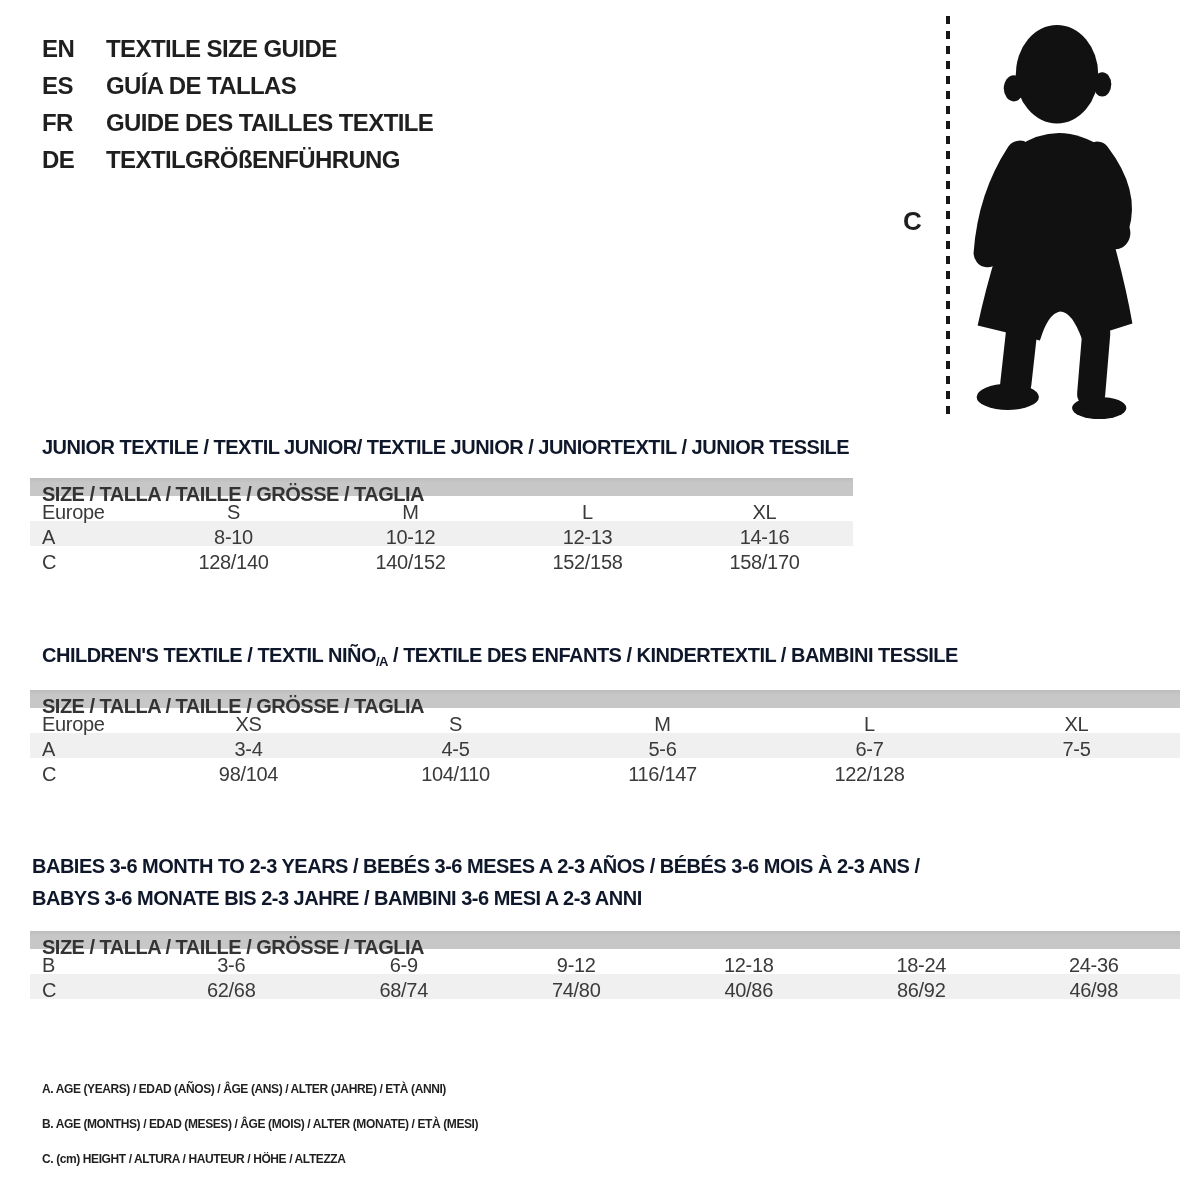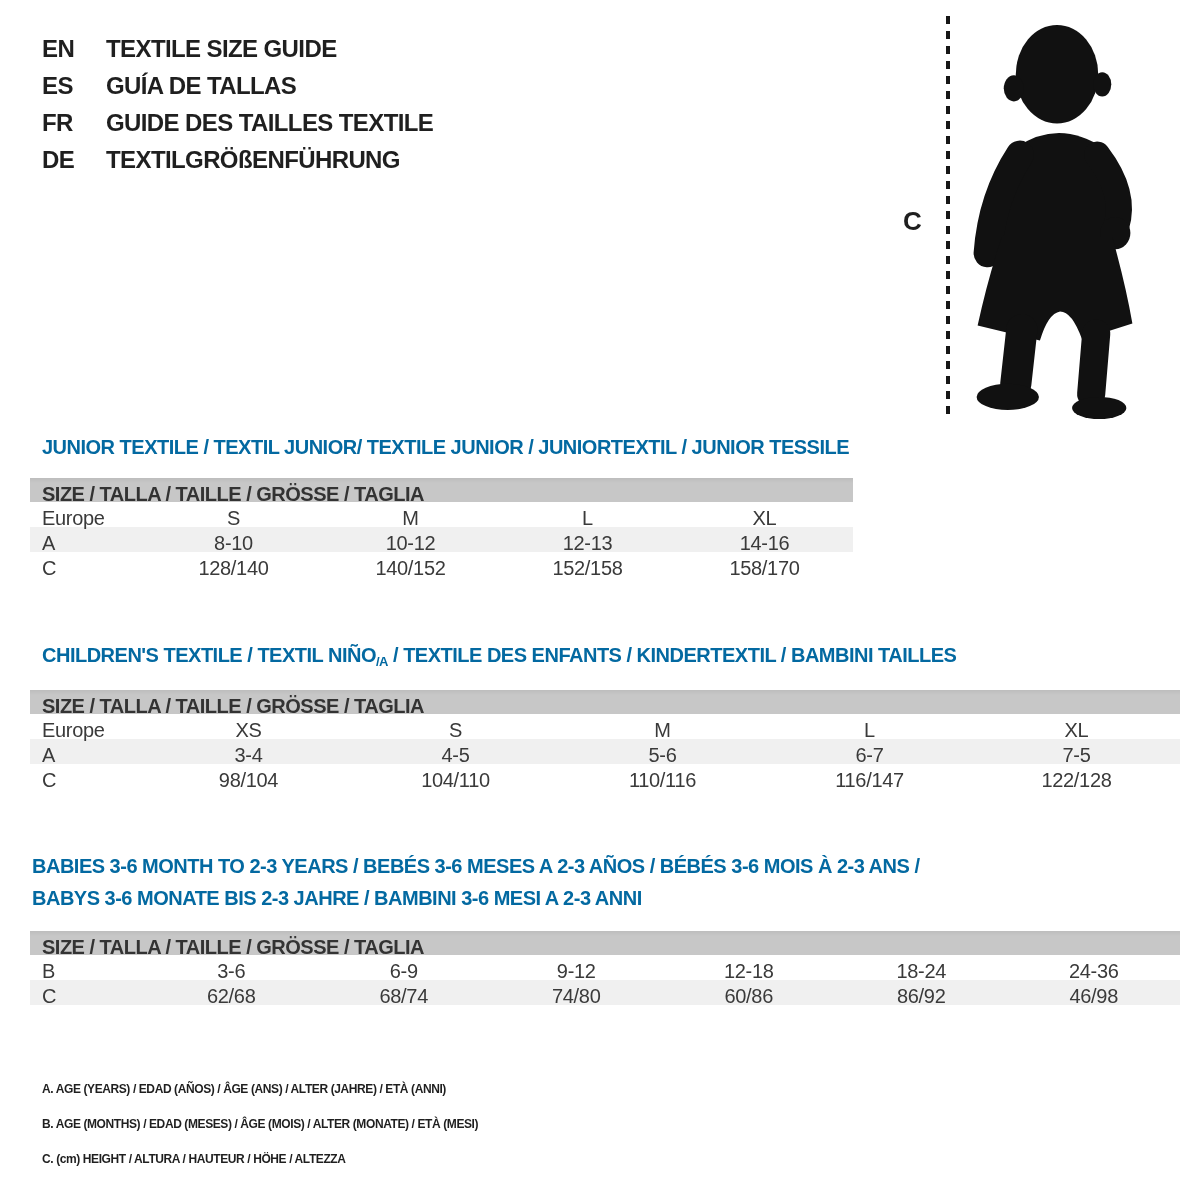--- a/index.html
+++ b/index.html
@@ -24,28 +24,28 @@
   
   .dash-line {
     left: 946px; top: 16px; width: 4px; height: 402px;
     background: repeating-linear-gradient(180deg, #161616 0 8px, transparent 8px 15px);
   }
   .c-label { left: 903px; top: 206px; font-size: 26px; font-weight: 700; }
   .baby-svg { left: 963px; top: 12px; width: 182px; height: 408px; }
 
   
   .sec-title {
-    font-size: 20px; font-weight: 700; letter-spacing: -0.5px; white-space: nowrap; color: #0369a1;
+    font-size: 20px; font-weight: 700; letter-spacing: -0.5px; white-space: nowrap; color: #0f172a;
   }
   .sub { font-size: 13px; font-weight: 700; vertical-align: -4px; }
 
   
   .size-table { left: 30px; }
   .tbl-header {
-    height: 24px; line-height: 32px; padding-left: 12px;
+    height: 18px; line-height: 32px; padding-left: 12px;
     background: linear-gradient(180deg, #bdbdbd 0, var(--header-bar) 5px, var(--header-bar) 100%);
     font-size: 20px; font-weight: 700; letter-spacing: -0.5px; color: #333333;
   }
   .row { display: grid; height: 25px; line-height: 32px; font-size: 20px; color: var(--cell-ink); letter-spacing: -0.3px; }
   .cols-4 { grid-template-columns: 115px repeat(4, 1fr); }
   .cols-5 { grid-template-columns: 115px repeat(5, 1fr); }
   .cols-6 { grid-template-columns: 115px repeat(6, 1fr); }
   .row .lab { text-align: left; padding-left: 12px; }
   .row .val { text-align: center; }
   .row.alt { background: var(--row-alt); }
@@ -114,21 +114,21 @@
   </div>
   <div class="row cols-4">
     <span class="lab">C</span>
     <span class="val">128/140</span>
     <span class="val">140/152</span>
     <span class="val">152/158</span>
     <span class="val">158/170</span>
   </div>
 </div>
 
-<div class="abs sec-title" style="left:42px; top:644px;"><span>CHILDREN'S TEXTILE / TEXTIL NIÑO</span><span class="sub">/A</span><span> / TEXTILE DES ENFANTS / KINDERTEXTIL / BAMBINI TAILLES</span></div>
+<div class="abs sec-title" style="left:42px; top:644px;"><span>CHILDREN'S TEXTILE / TEXTIL NIÑO</span><span class="sub">/A</span><span> / TEXTILE DES ENFANTS / KINDERTEXTIL / BAMBINI TESSILE</span></div>
 <div class="abs size-table" style="top:690px; width:1150px;">
   <div class="tbl-header">SIZE / TALLA / TAILLE / GRÖSSE / TAGLIA</div>
   <div class="row cols-5">
     <span class="lab">Europe</span>
     <span class="val">XS</span>
     <span class="val">S</span>
     <span class="val">M</span>
     <span class="val">L</span>
     <span class="val">XL</span>
   </div>
@@ -137,21 +137,20 @@
     <span class="val">3-4</span>
     <span class="val">4-5</span>
     <span class="val">5-6</span>
     <span class="val">6-7</span>
     <span class="val">7-5</span>
   </div>
   <div class="row cols-5">
     <span class="lab">C</span>
     <span class="val">98/104</span>
     <span class="val">104/110</span>
-    <span class="val">110/116</span>
     <span class="val">116/147</span>
     <span class="val">122/128</span>
   </div>
 </div>
 
 <div class="abs sec-title" style="left:32px; top:850px; line-height:32px;">
   <div>BABIES 3-6 MONTH TO 2-3 YEARS / BEBÉS 3-6 MESES A 2-3 AÑOS / BÉBÉS 3-6 MOIS À 2-3 ANS /</div>
   <div>BABYS 3-6 MONATE BIS 2-3 JAHRE / BAMBINI 3-6 MESI A 2-3 ANNI</div>
 </div>
 <div class="abs size-table" style="top:931px; width:1150px;">
@@ -163,21 +162,21 @@
     <span class="val">9-12</span>
     <span class="val">12-18</span>
     <span class="val">18-24</span>
     <span class="val">24-36</span>
   </div>
   <div class="row cols-6 alt">
     <span class="lab">C</span>
     <span class="val">62/68</span>
     <span class="val">68/74</span>
     <span class="val">74/80</span>
-    <span class="val">60/86</span>
+    <span class="val">40/86</span>
     <span class="val">86/92</span>
     <span class="val">46/98</span>
   </div>
 </div>
 
 <div class="abs legend">
   <div class="legend-line">A. AGE (YEARS) / EDAD (AÑOS) / ÂGE (ANS) / ALTER (JAHRE) / ETÀ (ANNI)</div>
   <div class="legend-line">B. AGE (MONTHS) / EDAD (MESES) / ÂGE (MOIS) / ALTER (MONATE) / ETÀ (MESI)</div>
   <div class="legend-line">C. (cm) HEIGHT / ALTURA / HAUTEUR / HÖHE / ALTEZZA</div>
 </div>

